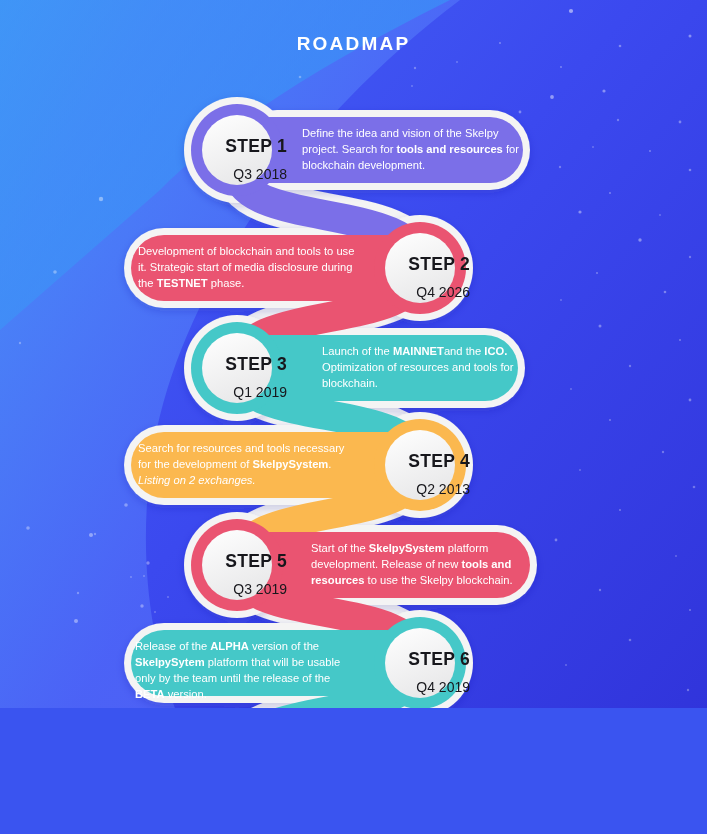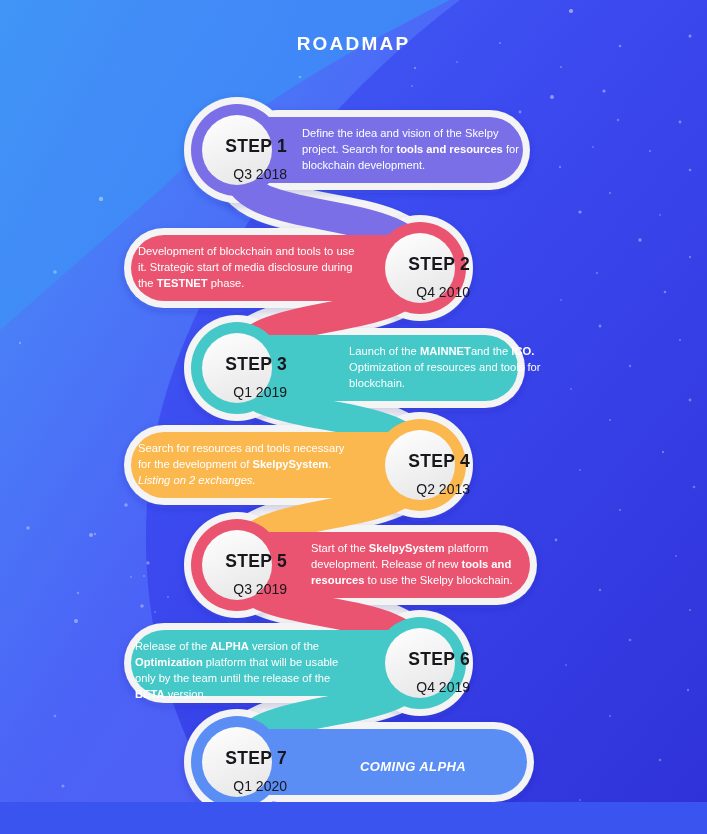--- a/index.html
+++ b/index.html
@@ -3,21 +3,21 @@
 <meta charset="utf-8">
 <style>
   * { margin:0; padding:0; box-sizing:border-box; }
   html,body { width:707px; height:834px; }
   body {
     font-family:"Liberation Sans", sans-serif;
     background:#3a54f0;
     overflow:hidden;
     position:relative;
   }
-  #stage { position:absolute; inset:0; width:707px; height:802px; overflow:hidden; }
+  #stage { position:absolute; inset:0; width:707px; height:708px; overflow:hidden; }
 
   
   .bg-svg { position:absolute; inset:0; width:707px; height:834px; }
 
   
   .title {
     position:absolute; left:0; top:33px; width:707px;
     text-align:center;
     color:#ffffff;
     font-size:19px;
@@ -271,21 +271,21 @@
       <circle cx="237" cy="762" r="35" fill="url(#innerFill)"></circle>
     </g>
   </svg>
 
   <div class="circle-label" style="left:187px; top:137px;">
     <span class="step">STEP 1</span>
     <span class="quarter">Q3 2018</span>
   </div>
   <div class="circle-label" style="left:370px; top:255px;">
     <span class="step">STEP 2</span>
-    <span class="quarter">Q4 2010</span>
+    <span class="quarter">Q4 2026</span>
   </div>
   <div class="circle-label" style="left:187px; top:355px;">
     <span class="step">STEP 3</span>
     <span class="quarter">Q1 2019</span>
   </div>
   <div class="circle-label" style="left:370px; top:452px;">
     <span class="step">STEP 4</span>
     <span class="quarter">Q2 2013</span>
   </div>
   <div class="circle-label" style="left:187px; top:552px;">
@@ -298,23 +298,23 @@
   </div>
   <div class="circle-label" style="left:187px; top:749px;">
     <span class="step">STEP 7</span>
     <span class="quarter">Q1 2020</span>
   </div>
 
   <div class="panel-text" style="left:138px; top:244px; width:228px;">Development of blockchain and tools to use it. Strategic start of media disclosure during the <b>TESTNET</b> phase.</div>
 
   <div class="panel-text" style="left:302px; top:126px; width:222px;">Define the idea and vision of the Skelpy project. Search for <b>tools and resources</b> for blockchain development.</div>
 
-  <div class="panel-text" style="left:322px; top:344px; width:208px;margin-left:27px;">Launch of the <b>MAINNET</b>and the <b>ICO.</b> Optimization of resources and tools for blockchain.</div>
+  <div class="panel-text" style="left:322px; top:344px; width:208px;">Launch of the <b>MAINNET</b>and the <b>ICO.</b> Optimization of resources and tools for blockchain.</div>
 
   <div class="panel-text" style="left:138px; top:441px; width:212px;">Search for resources and tools necessary for the development of <b>SkelpySystem</b>. <i class="bi">Listing on 2 exchanges.</i></div>
 
   <div class="panel-text" style="left:311px; top:541px; width:228px;">Start of the <b>SkelpySystem</b> platform development. Release of new <b>tools and resources</b> to use the Skelpy blockchain.</div>
 
-  <div class="panel-text" style="left:135px; top:639px; width:222px;">Release of the <b>ALPHA</b> version of the <b>Optimization</b> platform  that will be usable only by the team until the release of the <b>BETA</b> version.</div>
+  <div class="panel-text" style="left:135px; top:639px; width:222px;">Release of the <b>ALPHA</b> version of the <b>SkelpySytem</b> platform  that will be usable only by the team until the release of the <b>BETA</b> version.</div>
 
   <div class="panel-text center" style="left:300px; top:758px; width:226px;">COMING ALPHA</div>
 
 </div>
 
 </body></html>

